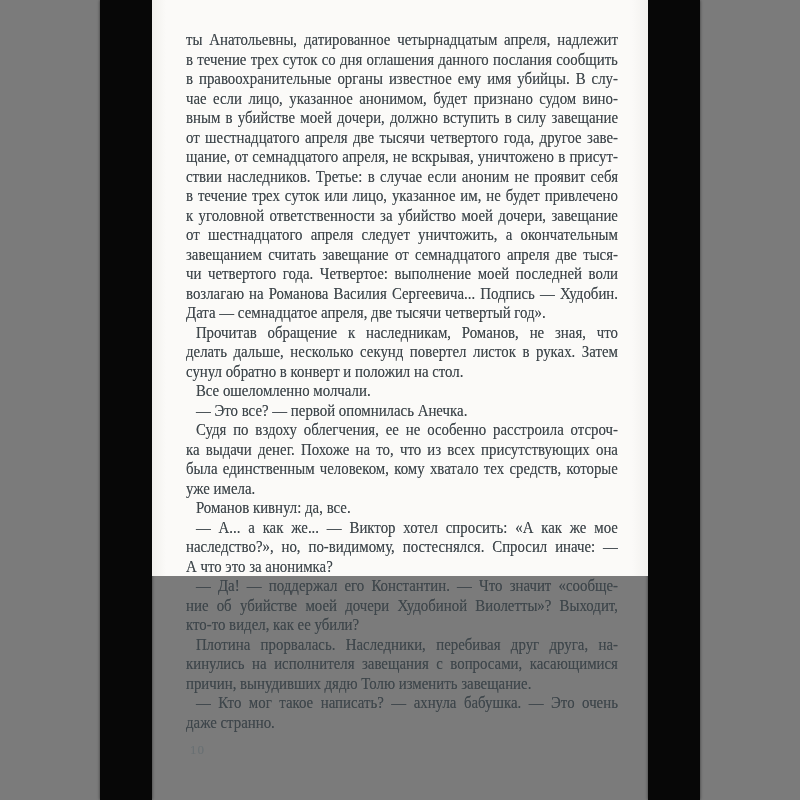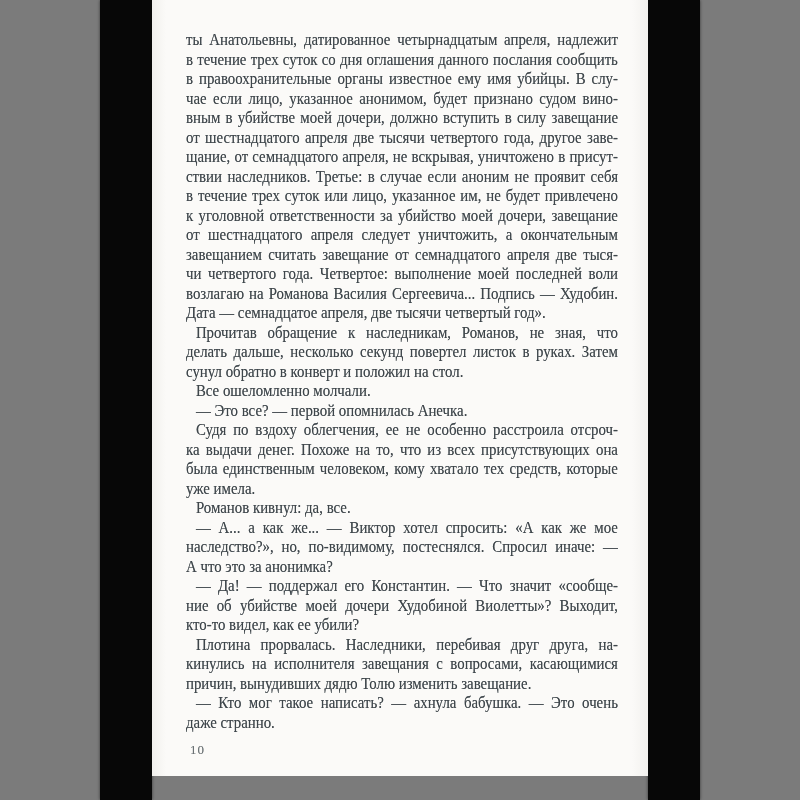--- a/index.html
+++ b/index.html
@@ -15,21 +15,21 @@
     overflow: hidden;
   }
   .edge {
     position: absolute; top: 0; height: 800px; width: 52px;
     background: var(--book-edge-black, #070707);
   }
   .edge-left  { left: 100px; box-shadow: 0 0 3px rgba(0,0,0,.55); }
   .edge-right { left: 648px; box-shadow: 0 0 3px rgba(0,0,0,.55); }
   .page {
     position: absolute; left: 152px; top: 0;
-    width: 496px; height: 776px;
+    width: 496px; height: 576px;
     background: linear-gradient(90deg,
       #f1f0ed 0px, var(--paper-white, #fbfaf8) 14px,
       var(--paper-white, #fbfaf8) 480px, #f2f1ee 496px);
   }
   .text-block {
     position: absolute; left: 34px; top: 30px;
     width: 480px;
     transform: scaleX(0.9);
     transform-origin: 0 0;
     font-size: 16.5px; line-height: 19.5px;

